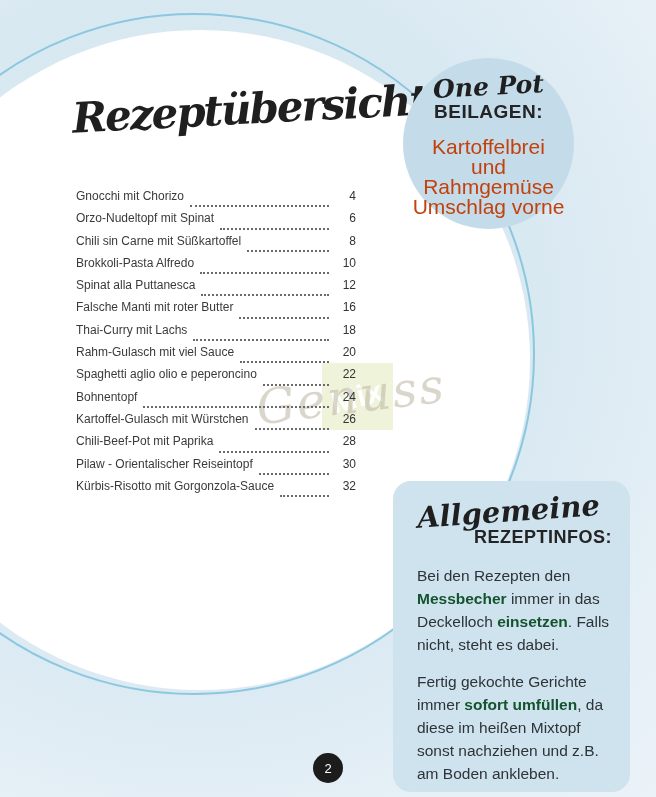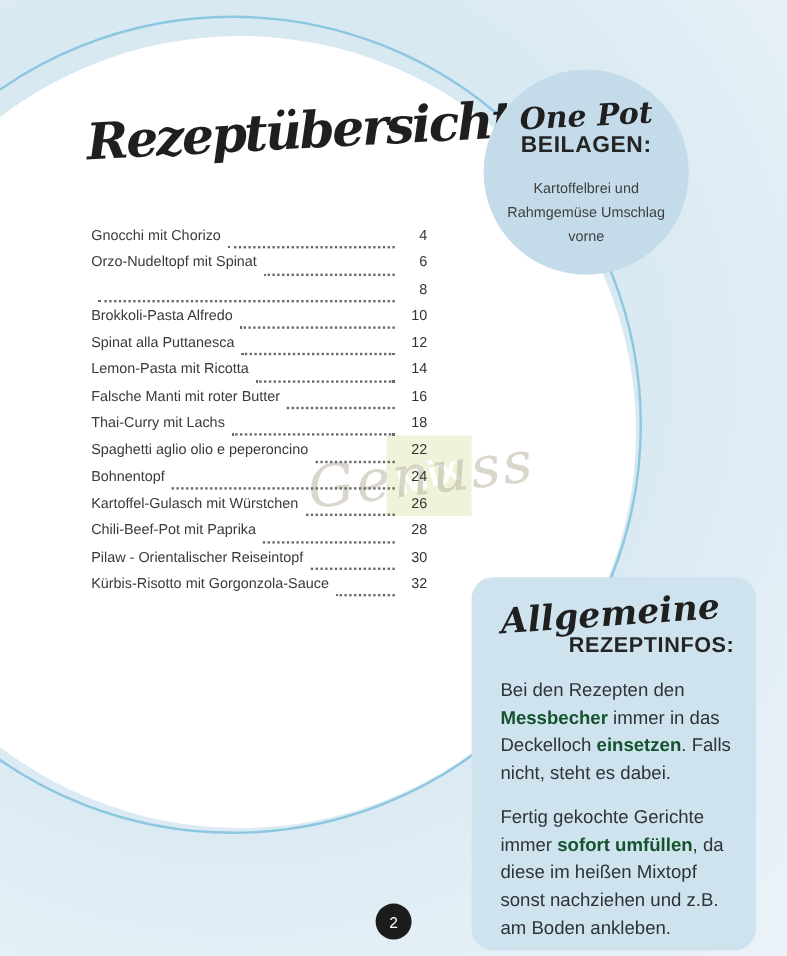--- a/index.html
+++ b/index.html
@@ -57,21 +57,21 @@
     justify-content:center;text-align:center;padding-top:4px;box-sizing:border-box;
   }
   .bubble-script{
     font-family:"DejaVu Serif", serif;font-style:italic;font-weight:bold;
     font-size:25px;color:#1f1f1f;transform:rotate(-3deg);line-height:1;
   }
   .bubble-caps{
     font-weight:bold;font-size:19px;letter-spacing:0.5px;color:#242424;margin-top:3px;line-height:1.1;
   }
   .bubble-body{
-    margin-top:14px;font-size:12px;line-height:20px;color:#404040;width:152px;
+    margin-top:14px;font-size:21px;line-height:20px;color:#c2410c;width:152px;
   }
   
   .info-box{
     position:absolute;left:393px;top:481px;width:237px;height:311px;border-radius:18px;
     background:#cfe3ee;z-index:5;box-sizing:border-box;padding:16px 18px 0 24px;
   }
   .info-script{
     font-family:"DejaVu Serif", serif;font-style:italic;font-weight:bold;
     font-size:29px;color:#1f1f1f;transform:rotate(-4deg);line-height:1;
   }
@@ -113,54 +113,55 @@
         <span class="toc-page">4</span>
       </div>
 
       <div class="toc-row">
         <span class="toc-title">Orzo-Nudeltopf mit Spinat</span>
         <span class="toc-dots"></span>
         <span class="toc-page">6</span>
       </div>
 
       <div class="toc-row">
+        <span class="toc-title">Chili sin Carne mit Süßkartoffel</span>
         <span class="toc-dots"></span>
         <span class="toc-page">8</span>
       </div>
 
       <div class="toc-row">
         <span class="toc-title">Brokkoli-Pasta Alfredo</span>
         <span class="toc-dots"></span>
         <span class="toc-page">10</span>
       </div>
 
       <div class="toc-row">
         <span class="toc-title">Spinat alla Puttanesca</span>
         <span class="toc-dots"></span>
         <span class="toc-page">12</span>
       </div>
 
-      <div class="toc-row">
-        <span class="toc-title">Lemon-Pasta mit Ricotta</span>
-        <span class="toc-dots"></span>
-        <span class="toc-page">14</span>
-      </div>
 
       <div class="toc-row">
         <span class="toc-title">Falsche Manti mit roter Butter</span>
         <span class="toc-dots"></span>
         <span class="toc-page">16</span>
       </div>
 
       <div class="toc-row">
         <span class="toc-title">Thai-Curry mit Lachs</span>
         <span class="toc-dots"></span>
         <span class="toc-page">18</span>
       </div>
 
+      <div class="toc-row">
+        <span class="toc-title">Rahm-Gulasch mit viel Sauce</span>
+        <span class="toc-dots"></span>
+        <span class="toc-page">20</span>
+      </div>
 
       <div class="toc-row">
         <span class="toc-title">Spaghetti aglio olio e peperoncino</span>
         <span class="toc-dots"></span>
         <span class="toc-page">22</span>
       </div>
 
       <div class="toc-row">
         <span class="toc-title">Bohnentopf</span>
         <span class="toc-dots"></span>

